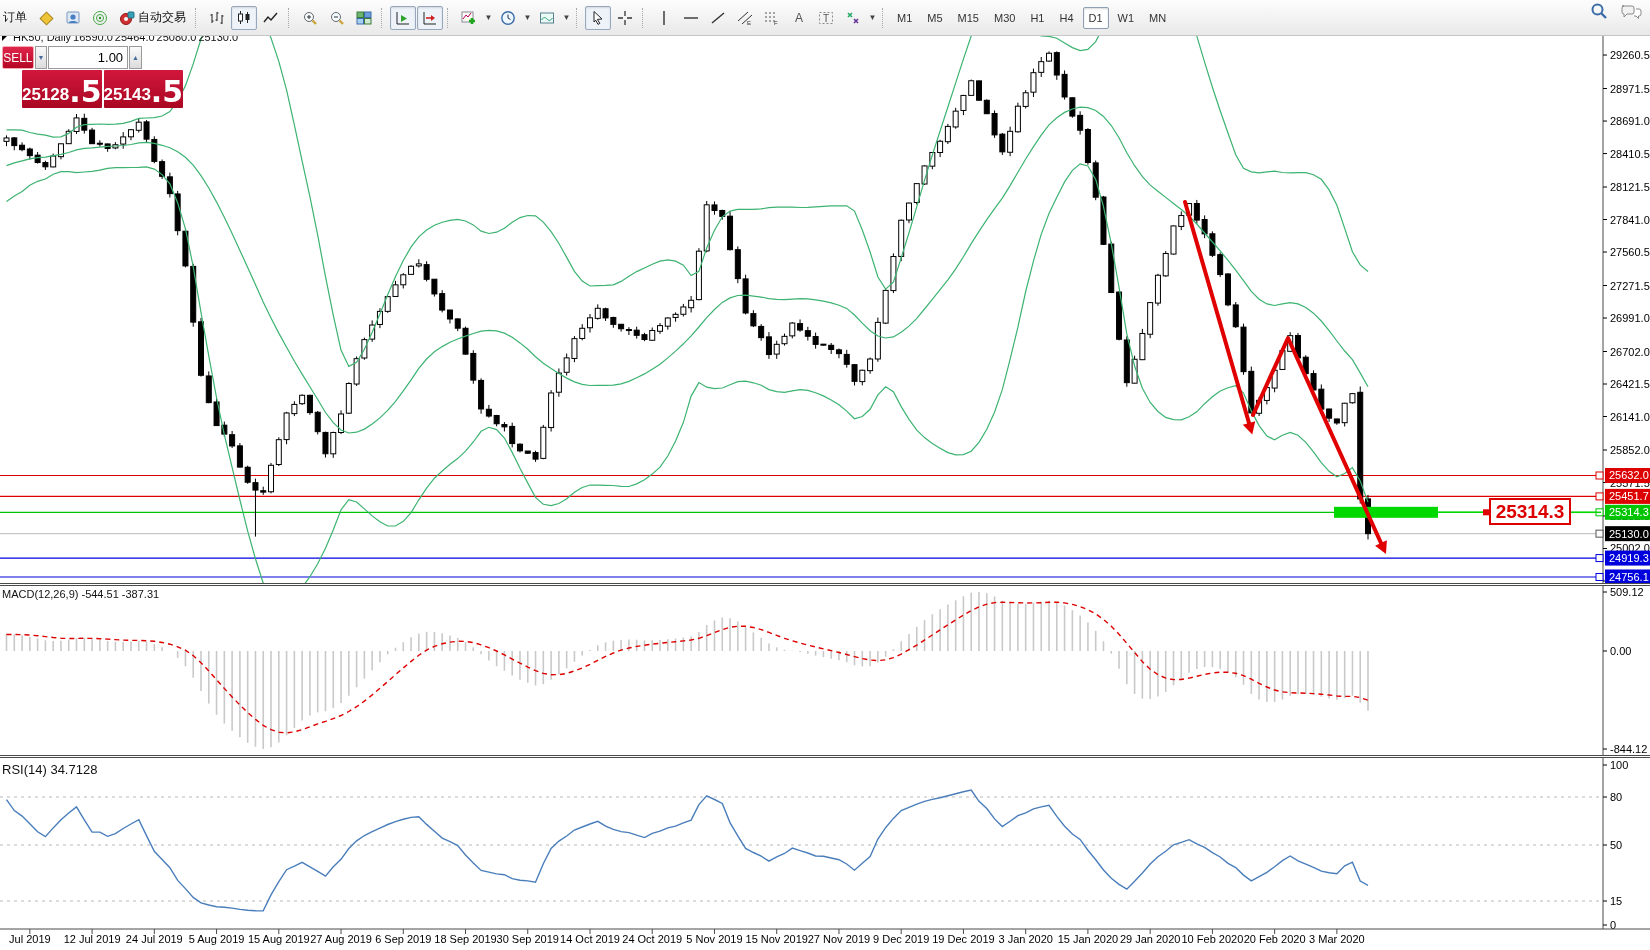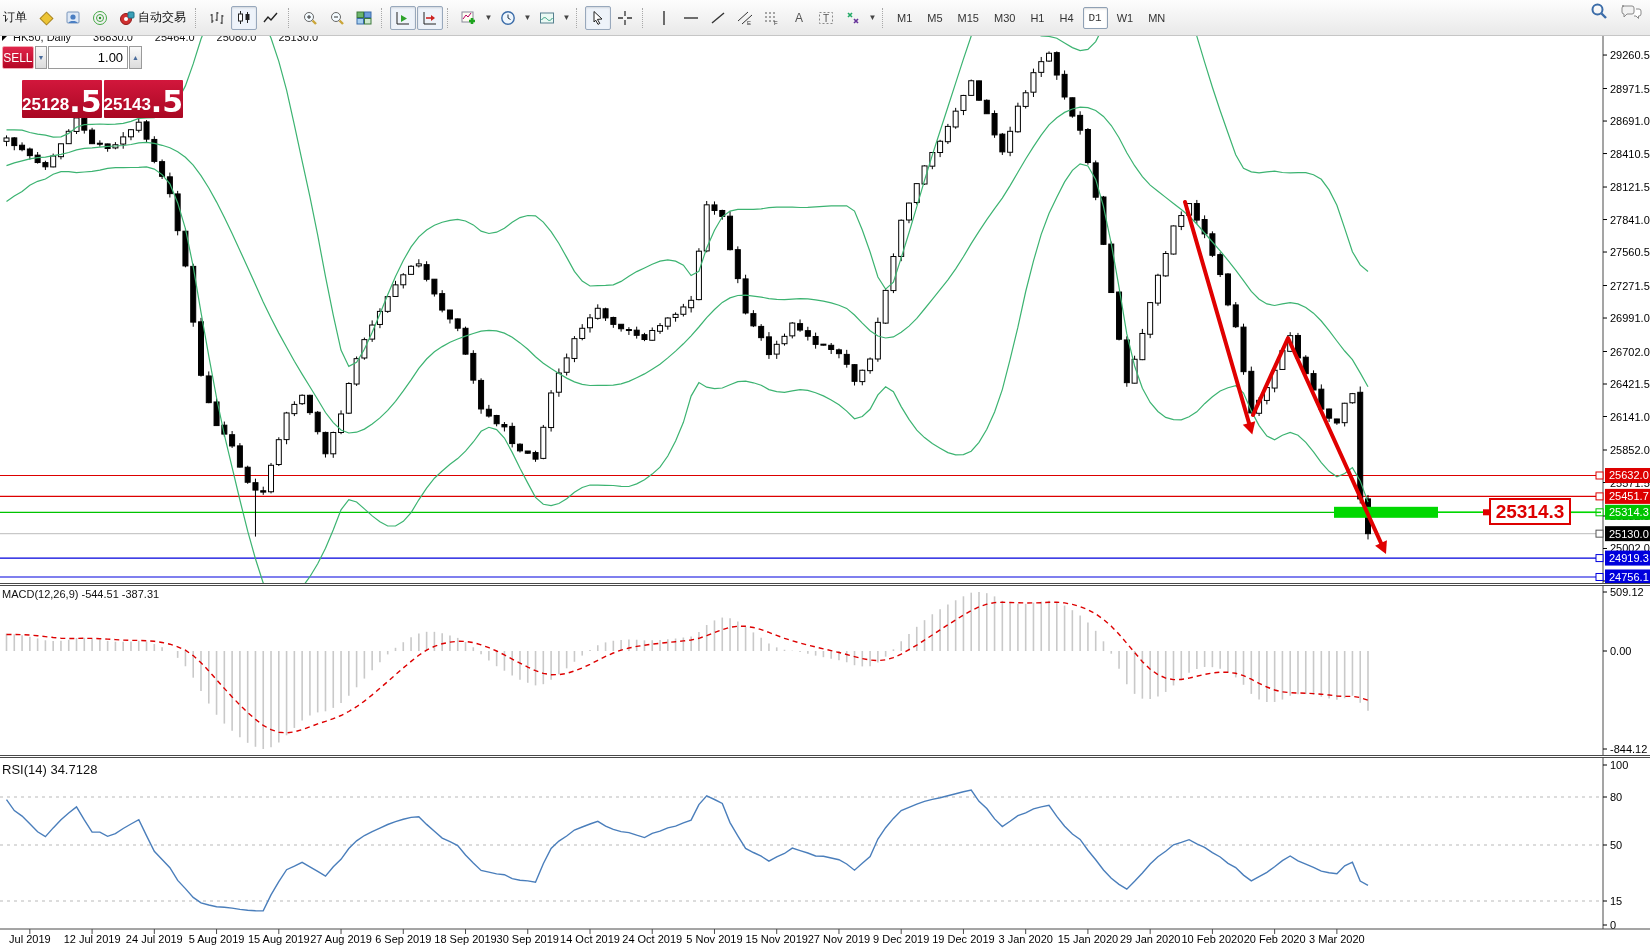--- a/index.html
+++ b/index.html
@@ -11,27 +11,27 @@
     display:flex;align-items:center;gap:1px;padding-left:2px;box-sizing:border-box;z-index:30;}
   .tbtn{width:24px;height:22px;display:flex;align-items:center;justify-content:center;
     border:1px solid transparent;border-radius:2px;flex:0 0 auto;}
   .tbtn.pressed{border:1px solid #98a8bc;background:#eef3fa;box-shadow:inset 0 1px 2px rgba(0,0,0,.12);}
   .twide{width:auto;padding:0 4px;gap:3px;font-size:12px;color:#222;}
   .tsep{width:4px;height:20px;border-left:1px dotted #a8a8a8;margin:0 3px;flex:0 0 auto;}
   .caretbtn{width:11px;height:22px;display:flex;align-items:center;justify-content:center;
     font-size:8px;color:#444;flex:0 0 auto;}
   .tf{height:20px;padding:0 5px;display:flex;align-items:center;font-size:11px;color:#333;
     border:1px solid transparent;border-radius:2px;flex:0 0 auto;}
-  .tf.sel{border:1px solid #8fa0b4;background:#fff;box-shadow:inset 0 1px 2px rgba(0,0,0,.15);font-family:Liberation Mono, monospace;}
+  .tf.sel{border:1px solid #8fa0b4;background:#fff;box-shadow:inset 0 1px 2px rgba(0,0,0,.15);}
   #tb-right{position:absolute;right:8px;top:2px;display:flex;gap:12px;align-items:center;}
   .cnlabel{font-size:12px;color:#111;font-family:"DejaVu Sans",sans-serif;}
   
   #chart{position:absolute;left:0;top:0;z-index:5;}
   .overlay{position:absolute;z-index:20;}
-  #symbol-header{left:13px;top:31px;font-size:11px;color:#111;display:flex;gap:22px;white-space:nowrap;}
+  #symbol-header{left:13px;top:31px;font-size:11px;color:#111;display:flex;gap:2px;white-space:nowrap;}
   #symbol-marker{left:2px;top:33px;width:0;height:0;border-left:8px solid #000;border-bottom:8px solid transparent;}
   #macd-label{left:2px;top:588px;font-size:11px;color:#111;text-align:right;}
   #rsi-label{left:2px;top:762px;font-size:13px;color:#111;}
   #annotation-cn{left:1234px;top:437px;font-size:30px;font-weight:bold;color:#00e000;
      font-family:"DejaVu Sans",sans-serif;letter-spacing:3px;text-shadow:3px 3px 0 rgba(10,60,10,.95);}
   #price-callout{left:1489px;top:498px;width:78px;height:23px;border:2px solid #dd0000;background:#fff;
      color:#dd0000;font-size:19px;font-weight:bold;display:flex;align-items:center;justify-content:center;
      font-family:"Liberation Sans",sans-serif;}
   
   .pane-sep{position:absolute;left:0;width:1650px;height:1px;border-top:1px solid #4a4a4a;border-bottom:1px solid #4a4a4a;background:#fff;z-index:15;cursor:row-resize;}
@@ -41,21 +41,21 @@
   #trade-panel{left:2px;top:46px;width:171px;z-index:25;}
   #tp-row1{display:flex;height:23px;gap:1px;}
   .tp-btn{background:linear-gradient(#e0264b,#b50624);border:1px solid #f2aab5;border-radius:2px;
      color:#fff;font-size:12px;display:flex;align-items:center;justify-content:center;}
   #tp-sell-btn{width:48px;}
   #tp-buy-btn{width:46px;margin-top:41px;}
   .spin{width:17px;background:linear-gradient(#fafafa,#dcdcdc);border:1px solid #9a9a9a;color:#4a6c9c;
      font-size:7px;display:flex;align-items:center;justify-content:center;}
   #tp-vol{width:70px;border:1px solid #9a9a9a;font-size:13px;text-align:right;padding:0 4px;
      font-family:"Liberation Sans",sans-serif;color:#000;}
-  #tp-row2{display:flex;margin-top:11px;gap:2px;height:38px;padding-left:20px;}
+  #tp-row2{display:flex;margin-top:1px;gap:2px;height:38px;padding-left:20px;}
   .tp-price{flex:1;background:linear-gradient(#d2173c,#a90722);color:#fff;display:flex;
      align-items:flex-end;justify-content:center;padding-bottom:2px;border-radius:1px;}
   .tp-price .pmain{font-size:17px;font-weight:bold;line-height:22px;}
   .tp-price .pfrac{font-size:30px;font-weight:bold;line-height:28px;font-family:"DejaVu Sans",sans-serif;}
   
   .ic{display:block;}
 </style>
 </head>
 <body>
 <div id="app">
@@ -952,21 +952,21 @@
 
 <div class="axis-zone" style="left:1604px;top:28px;width:46px;height:900px;"></div>
 <div class="axis-zone" style="left:0;top:929px;width:1603px;height:21px;"></div>
 
 <div class="pane-sep" style="top:583px;"></div>
 <div class="pane-sep" style="top:755px;"></div>
 
 <div class="overlay" id="symbol-marker"></div>
 <div class="overlay" id="symbol-header">
   <span>HK50, Daily</span>
-  <span>36830.0</span>
+  <span>16590.0</span>
   <span>25464.0</span>
   <span>25080.0</span>
   <span>25130.0</span>
 </div>
 
 <div class="overlay" id="trade-panel">
   <div id="tp-row1">
     <div class="tp-btn" id="tp-sell-btn">
       <span>SELL</span>
     </div>

